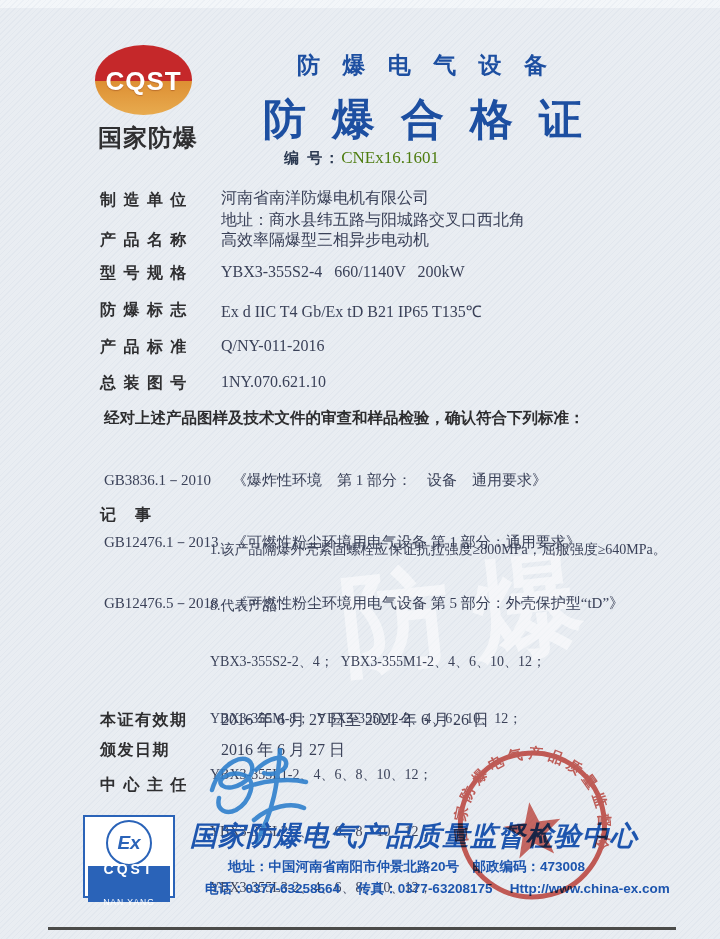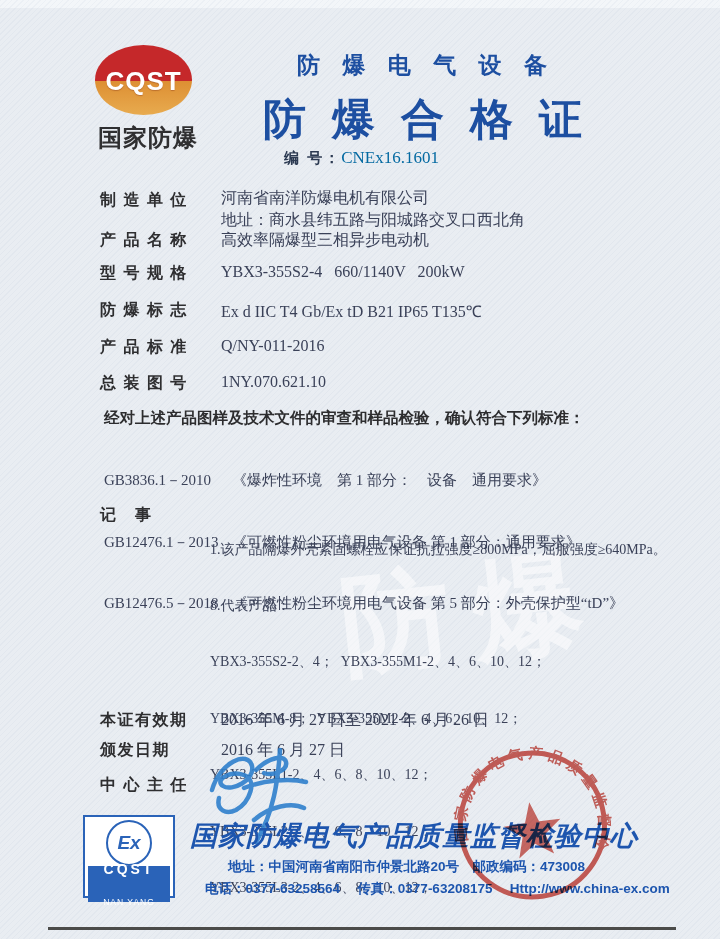--- a/index.html
+++ b/index.html
@@ -32,21 +32,21 @@
   }
   .head-block { left:200px; top:0; width:452px; text-align:center; }
   .head-sub {
     margin-top:50px; font-size:23px; font-weight:bold; color:#1d4fa1; letter-spacing:8px;
   }
   .head-title {
     margin-top:10px; font-size:43px; font-weight:bold; color:#1d4fa1; letter-spacing:7px;
   }
   .certno { left:284px; top:148px; white-space:pre; }
   .certno-label { font-size:15px; font-weight:bold; color:#2c3a52; letter-spacing:2px; }
-  .certno-num { font-family:"Liberation Serif", serif; font-size:17px; color:#0369a1; }
+  .certno-num { font-family:"Liberation Serif", serif; font-size:17px; color:#4d7c0f; }
   
   .flabel {
     left:100px; font-size:16px; font-weight:bold; color:#2e2e30;
     letter-spacing:1.5px; white-space:pre;
   }
   .fval {
     left:221px; font-family:"Liberation Serif", serif; font-size:16px;
     color:#3a4158; white-space:pre;
   }
   .intro {

